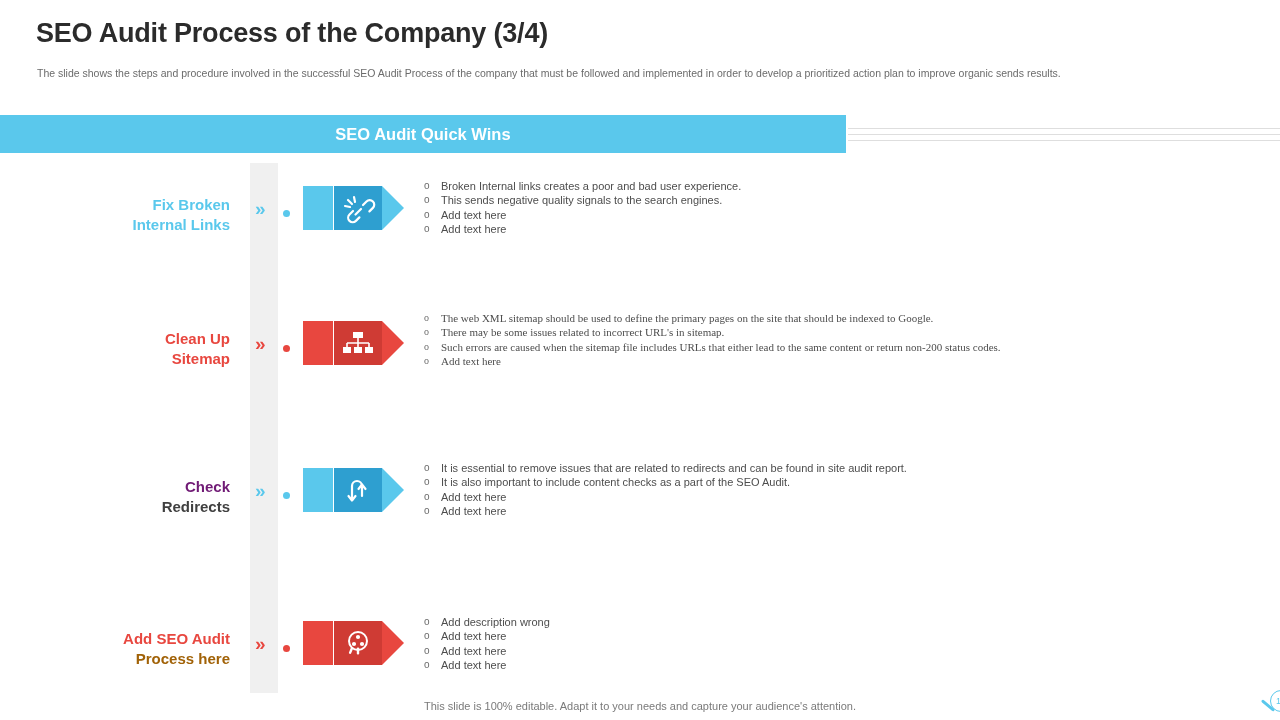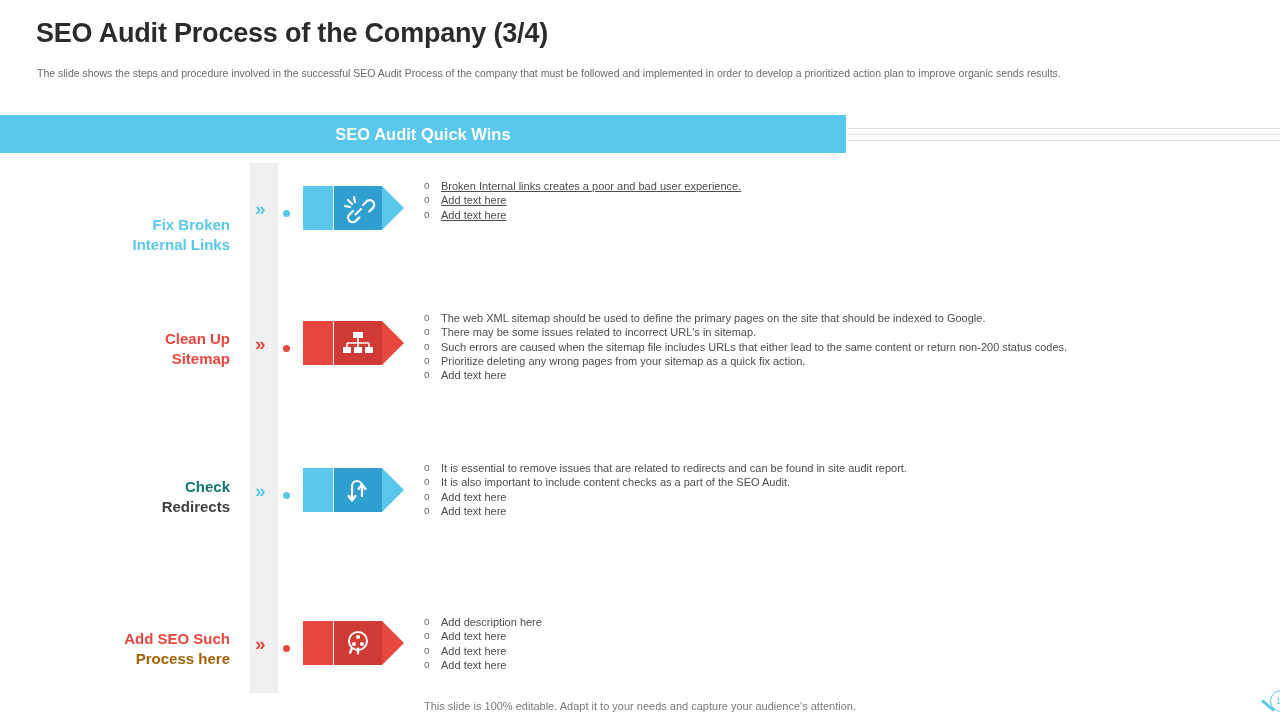--- a/index.html
+++ b/index.html
@@ -240,21 +240,21 @@
     <div class="banner-lines">
       <div class="bl1"></div>
       <div class="bl2"></div>
       <div class="bl3"></div>
     </div>
   </div>
 
   <div class="track"></div>
 
   <div class="row" style="top:186px;">
-    <div class="label-box" style="top:9px;margin-top:20px;">
+    <div class="label-box" style="top:9px;">
       <div class="row-label" style="position:relative; color:#5ac8ec;">Fix Broken</div>
       <div class="row-label" style="position:relative; color:#5ac8ec;">Internal Links</div>
     </div>
     <div class="chev" style="top:12px; color:#5ac8ec;">»</div>
     <div class="dot" style="top:24px; background:#5ac8ec;"></div>
     <div class="icon-group" style="top:0;">
       <div class="icon-left" style="background:#5ac8ec;"></div>
       <div class="icon-mid" style="background:#2e9fd0;">
         <svg width="48" height="44" viewBox="0 0 48 44">
           <g stroke="#ffffff" stroke-width="2.2" fill="none" stroke-linecap="round">
@@ -262,22 +262,23 @@
             <path d="M29 19 L32.5 15.5 a4.5 4.5 0 0 1 6.4 6.4 L35.4 25.4"></path>
             <path d="M21.5 28.5 L27 23"></path>
             <path d="M14 14 L18 18"></path>
             <path d="M11 20 L16 21"></path>
             <path d="M20 11 L21 16"></path>
           </g>
         </svg>
       </div>
       <div class="icon-arrow"></div>
     </div>
-    <div class="bullets" style="top:-7px;text-decoration:underline;">
+    <div class="bullets" style="top:-7px;">
       <div class="bullet">Broken Internal links creates a poor and bad user experience.</div>
+      <div class="bullet">This sends negative quality signals to the search engines.</div>
       <div class="bullet">Add text here</div>
       <div class="bullet">Add text here</div>
     </div>
   </div>
 
   <div class="row" style="top:321px;">
     <div class="label-box" style="top:8px;">
       <div class="row-label" style="position:relative; color:#e8473f;">Clean Up</div>
       <div class="row-label" style="position:relative; color:#e8473f;">Sitemap</div>
     </div>
@@ -291,32 +292,31 @@
             <rect x="19" y="11" width="10" height="6" fill="#ffffff" stroke="none"></rect>
             <path d="M24 17 L24 22 M13 22 L35 22 M13 22 L13 26 M24 22 L24 26 M35 22 L35 26"></path>
             <rect x="9" y="26" width="8" height="6" fill="#ffffff" stroke="none"></rect>
             <rect x="20" y="26" width="8" height="6" fill="#ffffff" stroke="none"></rect>
             <rect x="31" y="26" width="8" height="6" fill="#ffffff" stroke="none"></rect>
           </g>
         </svg>
       </div>
       <div class="icon-arrow red"></div>
     </div>
-    <div class="bullets" style="top:-10px;">
+    <div class="bullets" style="top:-10px;font-family:Liberation Serif, serif;">
       <div class="bullet">The web XML  sitemap should be used to define the primary pages on the site that should be indexed to Google.</div>
       <div class="bullet">There may be some issues related to incorrect URL's in sitemap.</div>
       <div class="bullet">Such errors are caused when the sitemap file includes URLs that either lead to the same content or return non-200 status codes.</div>
-      <div class="bullet">Prioritize deleting any wrong pages from your sitemap as a quick fix  action.</div>
       <div class="bullet">Add text here</div>
     </div>
   </div>
 
   <div class="row" style="top:468px;">
     <div class="label-box" style="top:9px;">
-      <div class="row-label" style="position:relative; color:#0f766e;">Check</div>
+      <div class="row-label" style="position:relative; color:#701a75;">Check</div>
       <div class="row-label" style="position:relative; color:#404040;">Redirects</div>
     </div>
     <div class="chev" style="top:12px; color:#5ac8ec;">»</div>
     <div class="dot" style="top:24px; background:#5ac8ec;"></div>
     <div class="icon-group" style="top:0;">
       <div class="icon-left" style="background:#5ac8ec;"></div>
       <div class="icon-mid" style="background:#2e9fd0;">
         <svg width="48" height="44" viewBox="0 0 48 44">
           <g stroke="#ffffff" stroke-width="2.2" fill="none" stroke-linecap="round" stroke-linejoin="round">
             <path d="M18 32 L18 18 a5 5 0 0 1 10 0 L28 28"></path>
@@ -330,21 +330,21 @@
     <div class="bullets" style="top:-7px;">
       <div class="bullet">It is essential to remove issues that are related to redirects and can be found in site audit report.</div>
       <div class="bullet">It is also important to include content checks as a part of the SEO Audit.</div>
       <div class="bullet">Add text here</div>
       <div class="bullet">Add text here</div>
     </div>
   </div>
 
   <div class="row" style="top:621px;">
     <div class="label-box" style="top:8px;">
-      <div class="row-label" style="position:relative; color:#e8473f;">Add  SEO Such</div>
+      <div class="row-label" style="position:relative; color:#e8473f;">Add  SEO Audit</div>
       <div class="row-label" style="position:relative; color:#a16207;">Process here</div>
     </div>
     <div class="chev" style="top:12px; color:#e8473f;">»</div>
     <div class="dot" style="top:24px; background:#e8473f;"></div>
     <div class="icon-group" style="top:0;">
       <div class="icon-left" style="background:#e8473f;"></div>
       <div class="icon-mid" style="background:#cf3b34;">
         <svg width="48" height="44" viewBox="0 0 48 44">
           <g fill="#ffffff">
             <circle cx="24" cy="20" r="9" fill="none" stroke="#ffffff" stroke-width="2"></circle>
@@ -352,21 +352,21 @@
             <circle cx="20" cy="23" r="2.1"></circle>
             <circle cx="28" cy="23" r="2.1"></circle>
             <rect x="22.8" y="26.5" width="2.4" height="7" rx="1"></rect>
             <rect x="16" y="26" width="2.4" height="7" rx="1" transform="rotate(22 17 29)"></rect>
           </g>
         </svg>
       </div>
       <div class="icon-arrow red"></div>
     </div>
     <div class="bullets" style="top:-6px;">
-      <div class="bullet">Add description here</div>
+      <div class="bullet">Add description wrong</div>
       <div class="bullet">Add text here</div>
       <div class="bullet">Add text here</div>
       <div class="bullet">Add text here</div>
     </div>
   </div>
 
   <div class="footer-note">This slide is 100% editable. Adapt it to your needs and capture your audience's attention.</div>
 
   <div class="page-badge">
     <div class="page-handle"></div>

